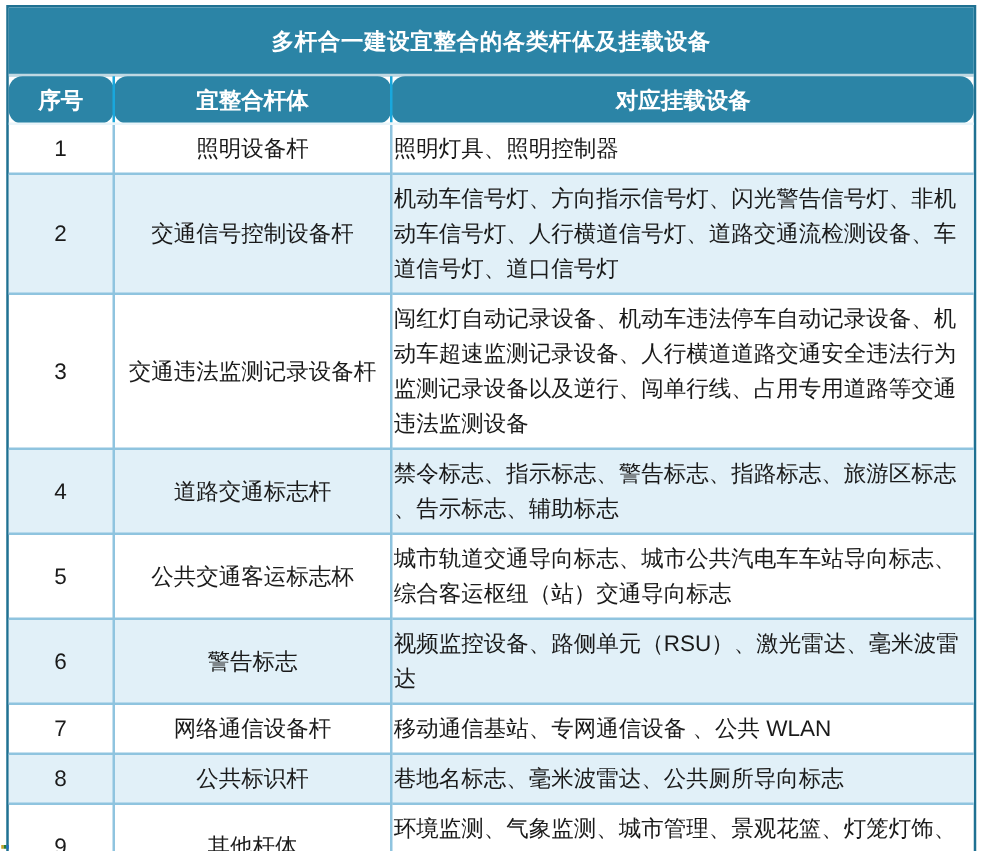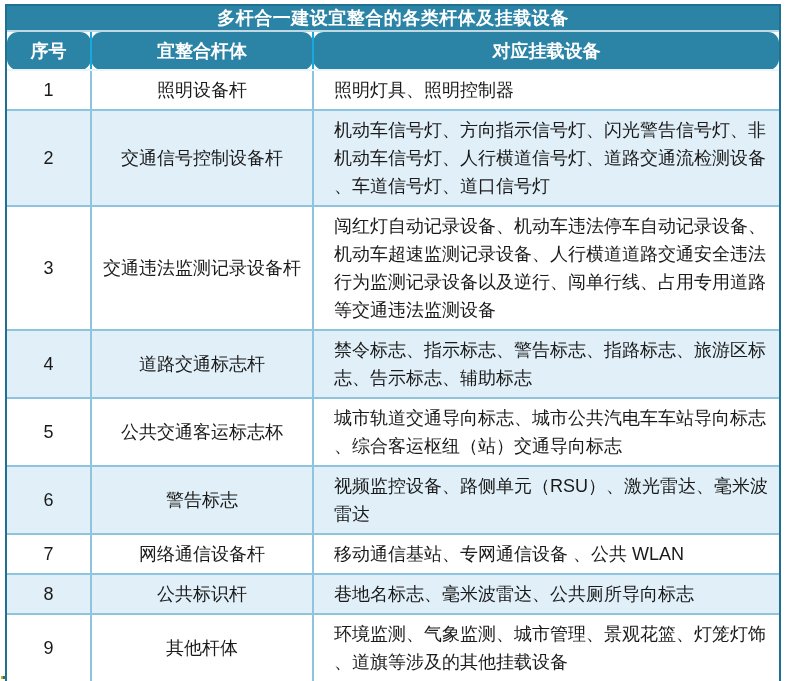--- a/index.html
+++ b/index.html
@@ -15,21 +15,21 @@
   *{box-sizing:border-box;margin:0;padding:0;}
   html,body{width:786px;height:681px;background:#FFFFFF;overflow:hidden;}
   body{font-family:"Liberation Sans","DejaVu Sans",sans-serif;color:var(--body-text);position:relative;}
 
   .table-wrap{
     position:absolute;left:5px;top:4px;width:776px;
     border:2px solid var(--outer-border);
     background:#FFFFFF;
   }
   .table-title{
-    height:26px;
+    height:55px;
     background:var(--header-bg);
     color:var(--header-text);
     font-weight:bold;font-size:18px;
     display:flex;align-items:center;justify-content:center;
     border-bottom:2px solid var(--title-separator);
     letter-spacing:.5px;
   }
   table{border-collapse:collapse;table-layout:fixed;width:100%;}
   col.c-no{width:84px;}
   col.c-pole{width:222px;}
@@ -53,21 +53,21 @@
     vertical-align:middle;
     padding:5px 0;
   }
   tbody td:first-child{border-left:none;}
   tbody td:last-child{border-right:none;}
   tbody tr:last-child td{border-bottom:none;}
 
   td.no-cell, td.pole-cell{text-align:center;}
   td.dev-cell{
     text-align:left;
-    padding:5px 8px 5px 20px;
+    padding:5px 8px 5px 1px;
     word-break:break-all;
     line-break:anywhere;
   }
   tr.h1 td{height:39px;}
   tr.alt td{background:var(--row-alt-bg);}
 
   .corner-artifact{
     position:absolute;left:1px;top:676px;height:3px;display:flex;
   }
   .corner-artifact span{display:inline-block;width:2px;height:3px;}

